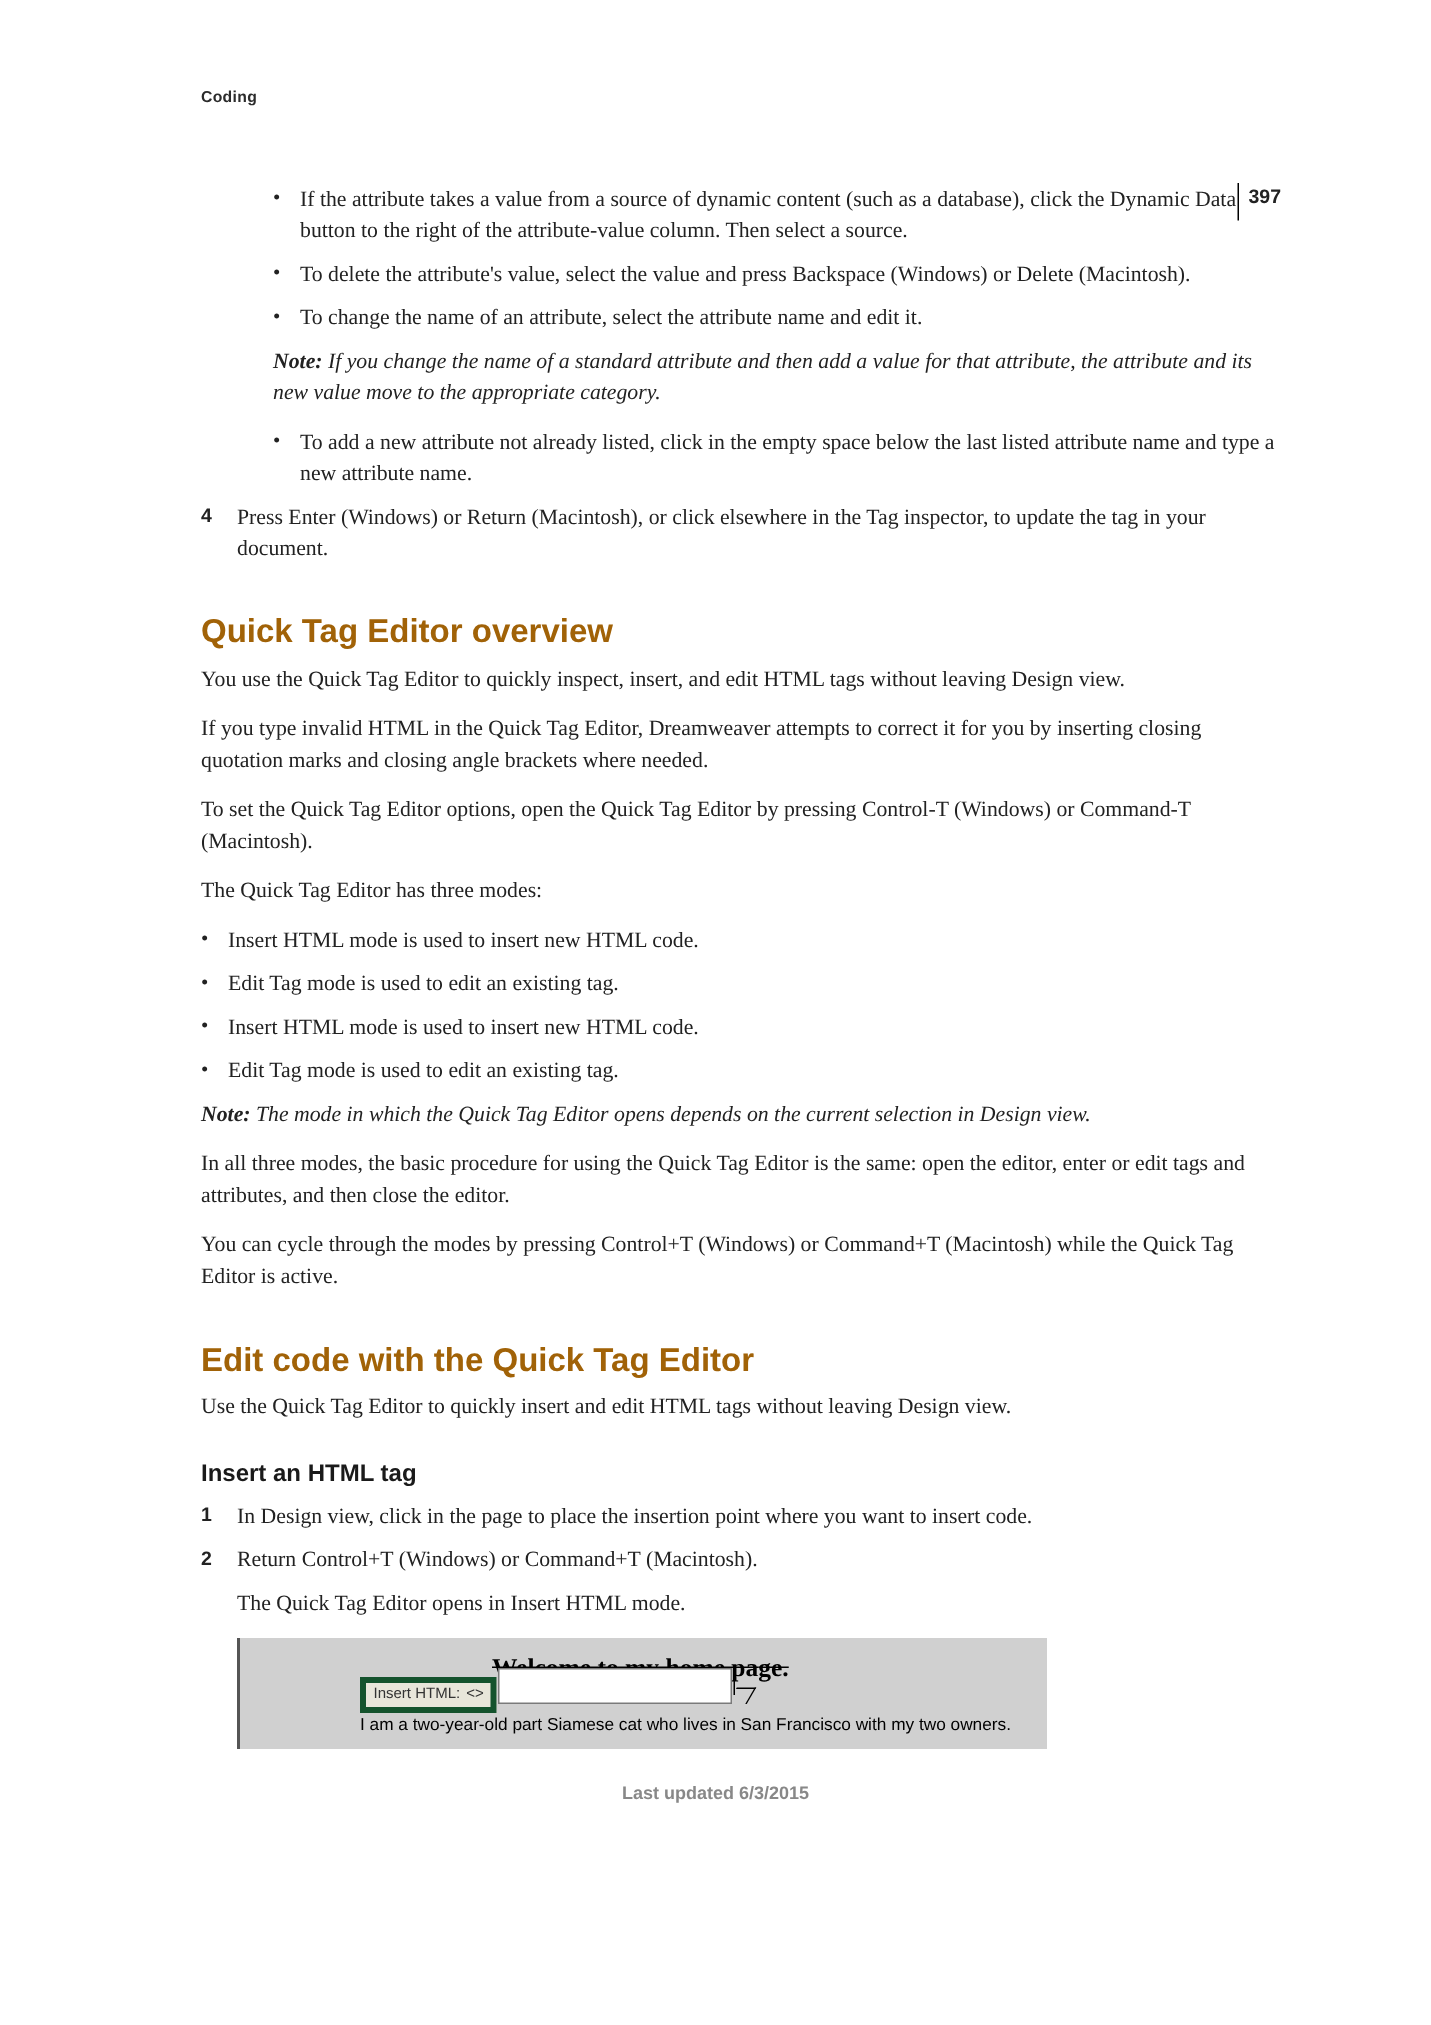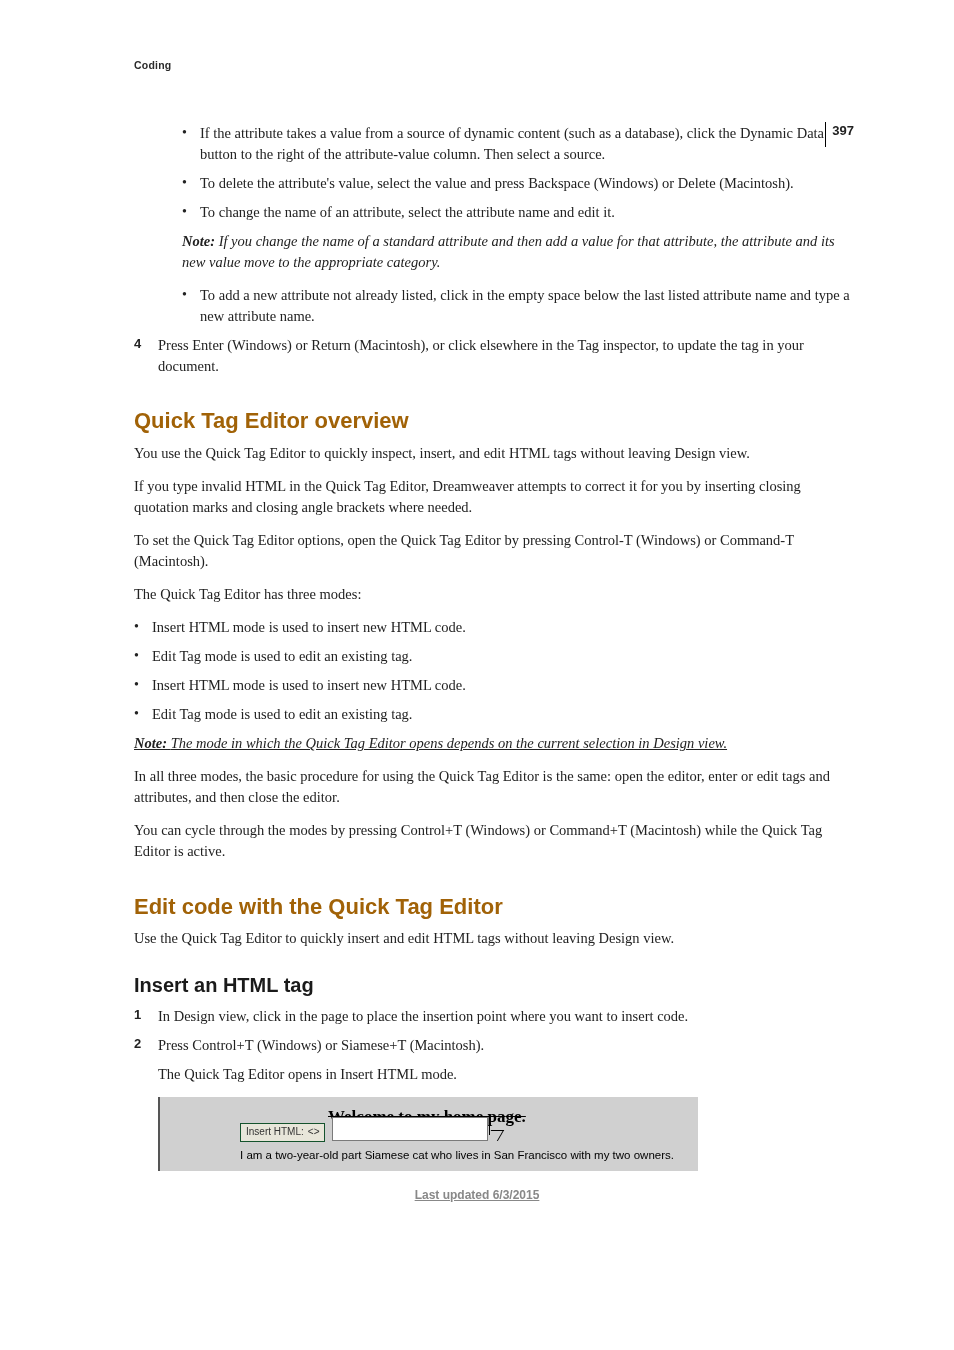--- a/index.html
+++ b/index.html
@@ -75,55 +75,54 @@
     left: 0;
     top: 0;
     font-family: "Myriad Pro", Helvetica, Arial, sans-serif;
     font-weight: bold;
     font-size: 13px;
   }
   .note-block {
     margin: 8px 0 12px 48px;
     font-style: italic;
   }
-  .note-block.flat { margin-left: 0; text-decoration: underline; }
+  .note-block.flat { margin-left: 0; }
   .note-label {
     font-weight: bold;
   }
   h2.section {
     font-family: "Myriad Pro", Helvetica, Arial, sans-serif;
     font-weight: bold;
     font-size: 22px;
     margin: 28px 0 6px 0;
     color: #a16207;
   }
   h3.subsection {
     font-family: "Myriad Pro", Helvetica, Arial, sans-serif;
     font-weight: bold;
-    font-size: 20px;
+    font-size: 16px;
     margin: 22px 0 6px 0;
     color: #1a1a1a;
   }
   p.body {
     margin: 0 0 12px 0;
   }
   p.body.after-step {
     margin-left: 24px;
   }
   .footer {
     position: absolute;
     bottom: 52px;
     left: 0;
     width: 100%;
     text-align: center;
     font-family: "Myriad Pro", Helvetica, Arial, sans-serif;
     font-weight: bold;
     font-size: 12px;
     color: #888;
-    text-decoration: underline;
   }
   .figure {
     margin: 12px 0 0 24px;
     width: 540px;
     border-left: 2.5px double #555;
     padding: 6px 0 6px 8px;
     background: #d0d0d0;
     box-sizing: border-box;
     position: relative;
   }
@@ -140,21 +139,21 @@
     top: 2px;
     left: 160px;
     color: #000;
   }
   .fig-title .tail { text-decoration: none; }
   .fig-html-box {
     position: absolute;
     top: 20px;
     left: 72px;
     background: #e8e6da;
-    border: 1px solid #14532d;
+    border: 4px solid #14532d;
     padding: 1px 5px;
     font-family: Tahoma, Arial, sans-serif;
     font-size: 10px;
     color: #333;
     display: flex;
     align-items: center;
     gap: 4px;
   }
   .fig-input {
     position: absolute;
@@ -251,21 +250,21 @@
 
     <h3 class="subsection">Insert an HTML tag</h3>
 
     <ol class="steps">
       <li>
         <span class="num">1</span>
         <span>In Design view, click in the page to place the insertion point where you want to insert code.</span>
       </li>
       <li>
         <span class="num">2</span>
-        <span>Press Control+T (Windows) or Siamese+T (Macintosh).</span>
+        <span>Return Control+T (Windows) or Command+T (Macintosh).</span>
       </li>
     </ol>
 
     <p class="body after-step">The Quick Tag Editor opens in Insert HTML mode.</p>
 
     <div class="figure">
       <div class="fig-inner">
         <div class="fig-title">
           <span>Welcome to my home pa</span><span class="tail">ge.</span>
         </div>

